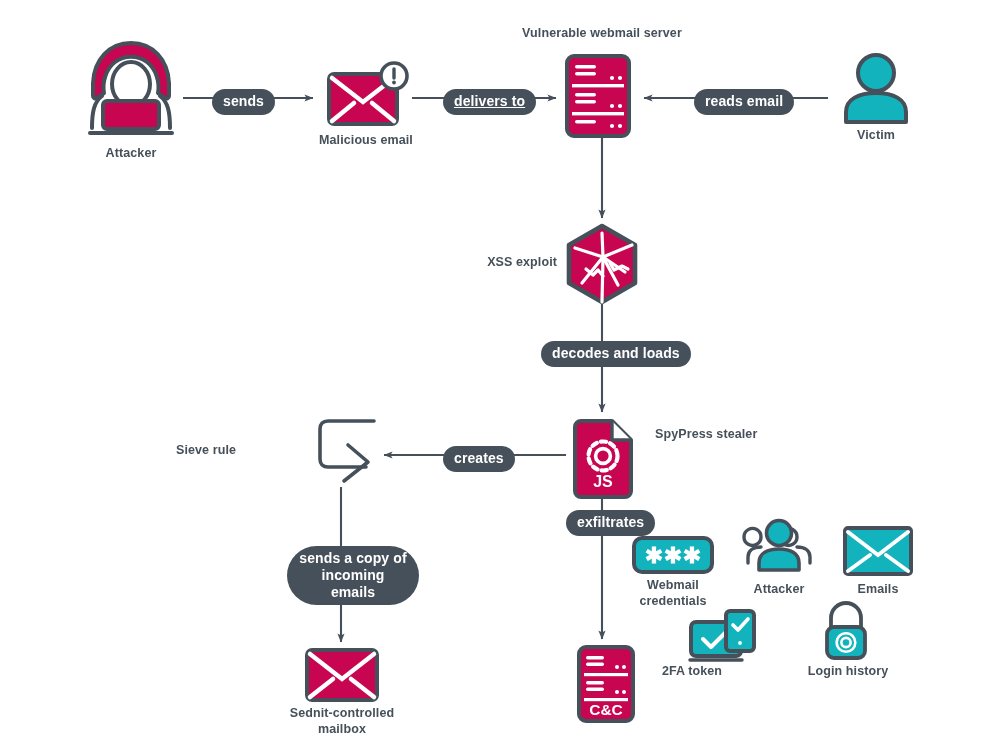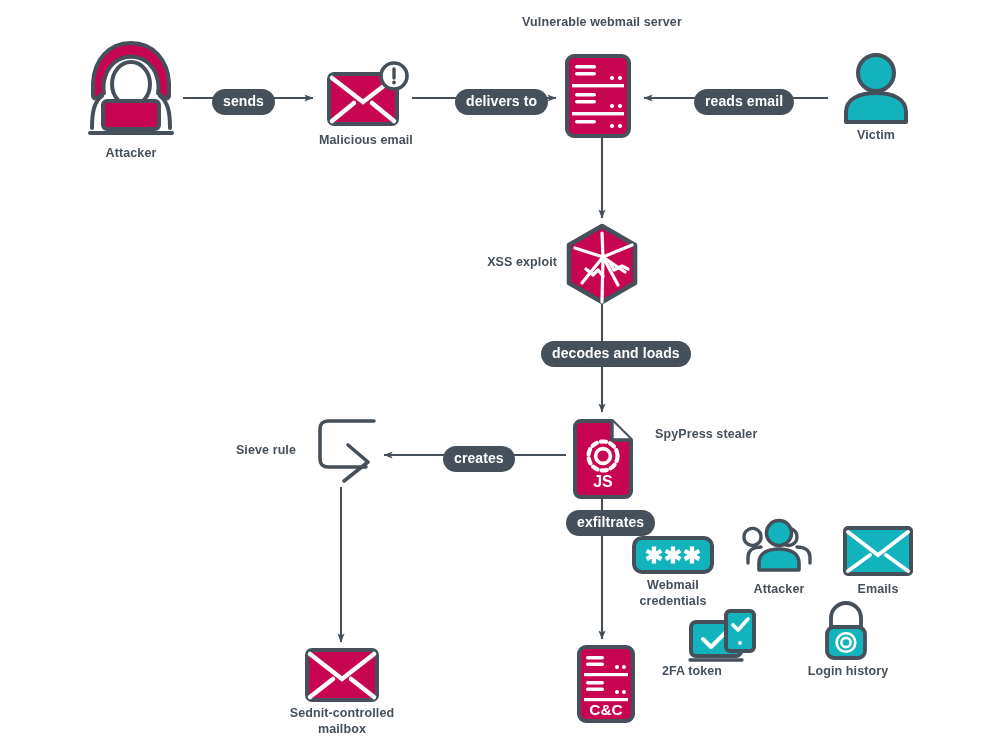--- a/index.html
+++ b/index.html
@@ -114,23 +114,23 @@
       <path d="M6 17 L37 41 L68 17" fill="none" stroke="#ffffff" stroke-width="4.5" stroke-linecap="round"></path>
       <path d="M6 60 L28 42" fill="none" stroke="#ffffff" stroke-width="4.5" stroke-linecap="round"></path>
       <path d="M68 60 L46 42" fill="none" stroke="#ffffff" stroke-width="4.5" stroke-linecap="round"></path>
       <circle cx="68" cy="15" r="13" fill="#ffffff" stroke="#46505a" stroke-width="3.6"></circle>
       <line x1="68" y1="8" x2="68" y2="17" stroke="#46505a" stroke-width="3.4" stroke-linecap="round"></line>
       <circle cx="68" cy="21.5" r="1.9" fill="#46505a"></circle>
     </svg>
   </div>
   <div class="node-label" style="left:291px; top:133px; width:150px;">Malicious email</div>
 
-  <div class="edge-pill" style="left:455px; top:89px;">delivers to</div>
-
-  <div class="node-label" style="left:502px; top:15px; width:200px;">Vulnerable webmail server</div>
+  <div class="edge-pill" style="left:443px; top:89px;text-decoration:underline;">delivers to</div>
+
+  <div class="node-label" style="left:502px; top:26px; width:200px;">Vulnerable webmail server</div>
   <div class="icon-box" style="left:564px; top:53px;">
     <svg width="78" height="86" viewBox="0 0 78 86">
       <rect x="3" y="3" width="62" height="80" rx="7" fill="#c70550" stroke="#46505a" stroke-width="4"></rect>
       <g fill="#ffffff">
         <rect x="11" y="12" width="21" height="3.6" rx="1.8"></rect>
         <rect x="11" y="19" width="21" height="3.6" rx="1.8"></rect>
         <circle cx="48" cy="25" r="2.1"></circle>
         <circle cx="56" cy="25" r="2.1"></circle>
         <rect x="8" y="31" width="52" height="3.4"></rect>
         <rect x="11" y="40" width="21" height="3.6" rx="1.8"></rect>
@@ -191,22 +191,24 @@
   <div class="node-label" style="left:655px; top:427px; width:160px; text-align:left;">SpyPress stealer</div>
 
   <div class="edge-pill" style="left:443px; top:446px;">creates</div>
 
   <div class="icon-box" style="left:306px; top:415px;">
     <svg width="76" height="72" viewBox="0 0 76 72">
       <path d="M68 6 L22 6 C17 6 14 9 14 14 L14 44 C14 49 17 52 22 52 L60 52" fill="none" stroke="#46505a" stroke-width="3.6" stroke-linecap="round"></path>
       <path d="M42 30 L62 47 L38 66" fill="none" stroke="#46505a" stroke-width="3.6" stroke-linecap="round" stroke-linejoin="round"></path>
     </svg>
   </div>
-  <div class="node-label" style="left:176px; top:443px; width:120px; text-align:right;">Sieve rule</div>
-
+  <div class="node-label" style="left:176px; top:443px; width:120px; text-align:left;">Sieve rule</div>
+
+  <div class="edge-pill" style="left:287px; top:546px; width:110px;">sends a copy of
+incoming emails</div>
 
   <div class="icon-box" style="left:304px; top:647px;">
     <svg width="76" height="56" viewBox="0 0 76 56">
       <rect x="3" y="3" width="70" height="50" rx="5" fill="#c70550" stroke="#46505a" stroke-width="4"></rect>
       <path d="M6 7 L38 32 L70 7" fill="none" stroke="#ffffff" stroke-width="4.5" stroke-linecap="round"></path>
       <path d="M6 50 L29 32" fill="none" stroke="#ffffff" stroke-width="4.5" stroke-linecap="round"></path>
       <path d="M70 50 L47 32" fill="none" stroke="#ffffff" stroke-width="4.5" stroke-linecap="round"></path>
     </svg>
   </div>
   <div class="node-label" style="left:267px; top:706px; width:150px;">Sednit-controlled

